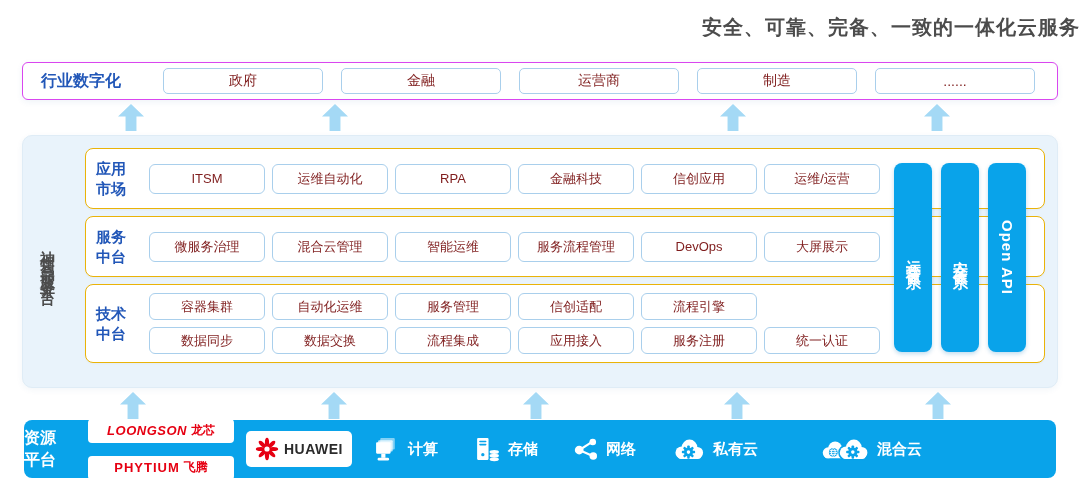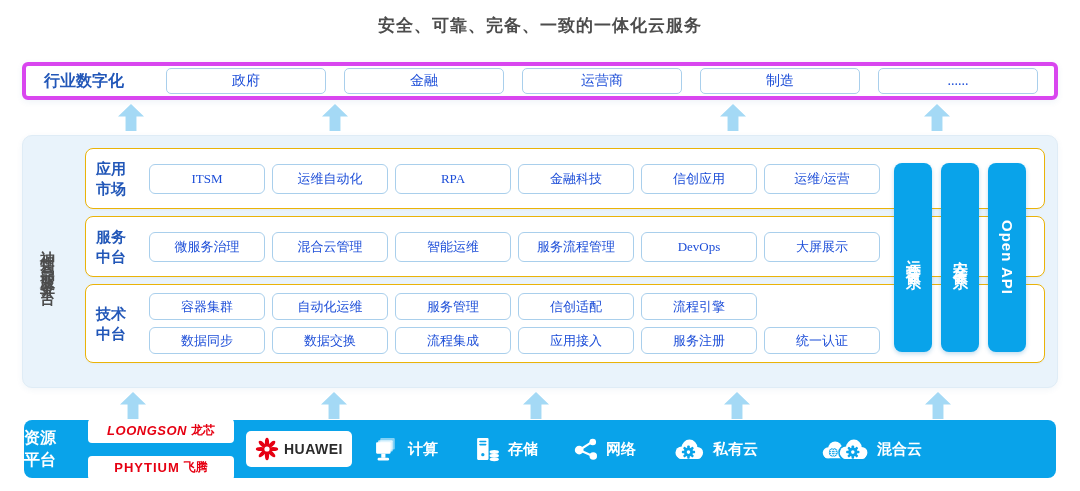--- a/index.html
+++ b/index.html
@@ -3,31 +3,31 @@
 <meta charset="utf-8">
 <style>
   :root{
     --accent:#09a3ea; --arrow:#a4d9f5; --panel:#e9f3fb; --chipborder:#a9cfec;
     --labelblue:#2257b8; --text:#4c4c4c; --red:#e60012;
   }
   *{box-sizing:border-box;margin:0;padding:0;}
   body{background:#fff;font-family:"Liberation Sans","DejaVu Sans",sans-serif;}
   .stage{position:relative;width:1080px;height:491px;background:#fff;overflow:hidden;}
 
-  .page-title{position:absolute;top:14px;left:0;width:100%;text-align:center;
-    font-size:17px;font-weight:bold;color:var(--text);letter-spacing:1px;}
+  .page-title{position:absolute;top:14px;left:0;width:100%;text-align:right;
+    font-size:20px;font-weight:bold;color:var(--text);letter-spacing:1px;}
 
   
   .industry-band{position:absolute;left:22px;top:62px;width:1036px;height:38px;background:#fff;
-    border:4px solid #d946ef;border-radius:6px;box-shadow:0 2px 6px rgba(50,100,160,.08);
+    border:1px solid #d946ef;border-radius:6px;box-shadow:0 2px 6px rgba(50,100,160,.08);
     display:flex;align-items:center;padding-left:18px;}
   .industry-label{width:122px;font-size:16px;font-weight:bold;color:var(--labelblue);flex:0 0 auto;}
   .industry-chips{display:flex;gap:18px;align-items:center;}
   .chip{background:#fff;border:1px solid var(--chipborder);border-radius:5px;
-    display:flex;align-items:center;justify-content:center;color:#1d4ed8;font-family:Liberation Serif, serif;}
+    display:flex;align-items:center;justify-content:center;color:#7f1d1d;}
   .industry-chip{width:160px;height:26px;font-size:14px;}
 
   
   .up-arrow{position:absolute;width:26px;height:27px;background:var(--arrow);
     clip-path:polygon(50% 0,100% 46%,71% 46%,71% 100%,29% 100%,29% 46%,0% 46%);}
   .capability-label{position:absolute;left:440px;top:107px;width:200px;text-align:center;
     font-size:16px;font-weight:bold;color:var(--text);letter-spacing:1px;}
 
   
   .main-panel{position:absolute;left:22px;top:135px;width:1036px;height:253px;

